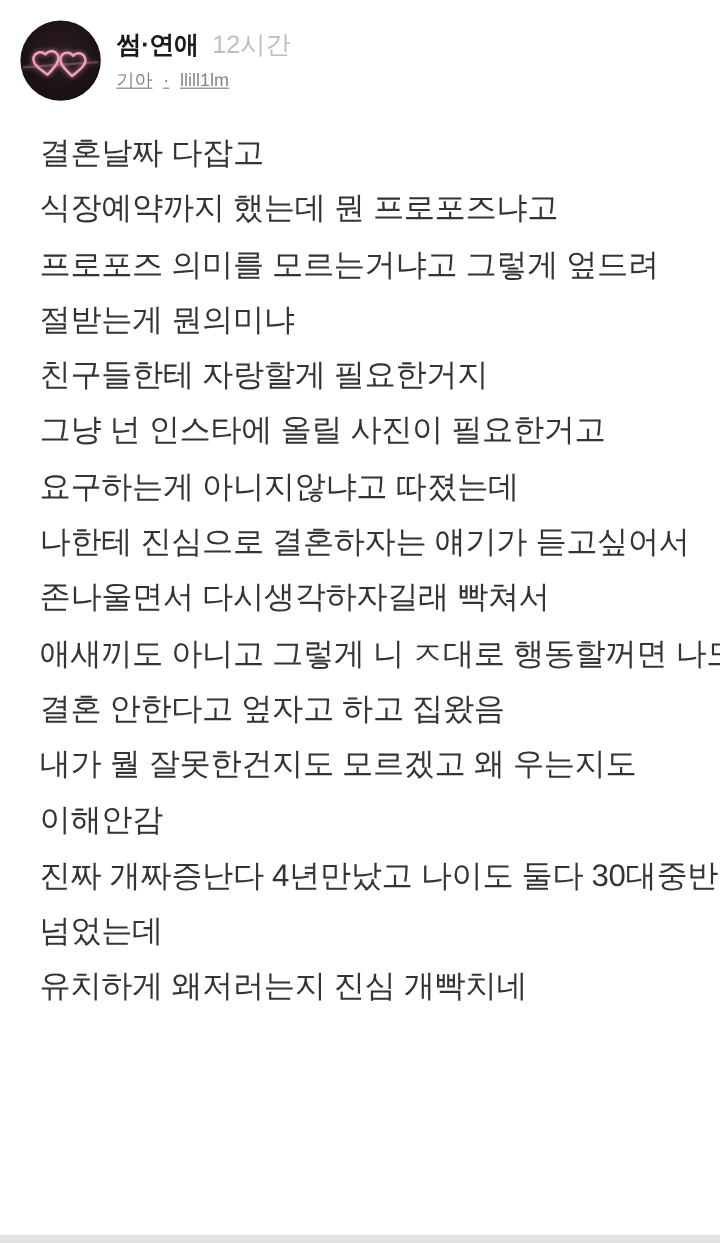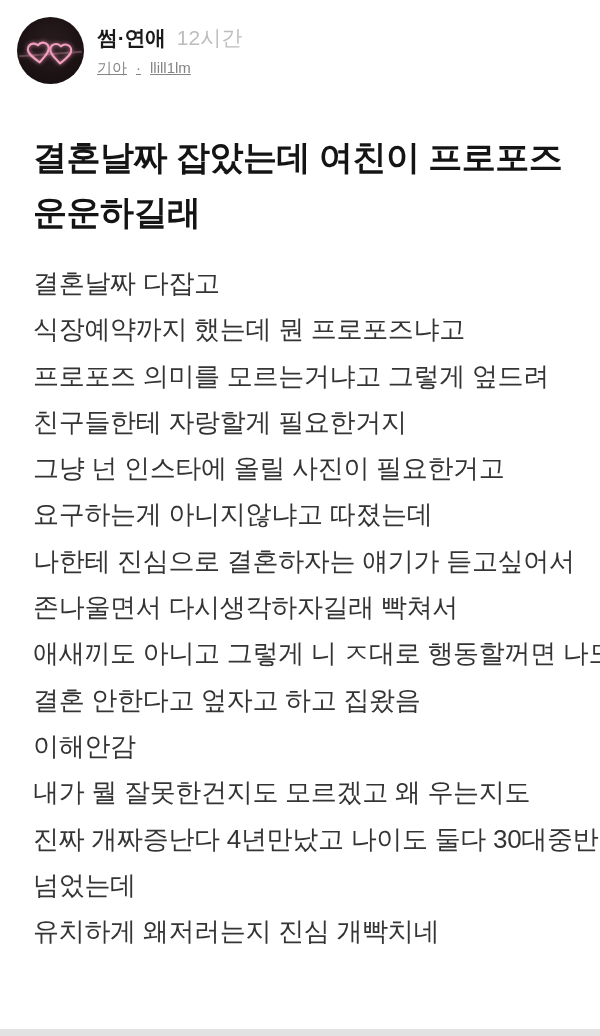--- a/index.html
+++ b/index.html
@@ -128,36 +128,33 @@
     </div>
     <div class="header-row2">
       <span>기아</span>
       <span class="separator-dot">·</span>
       <span>llill1lm</span>
     </div>
   </div>
 </div>
 
 <div class="post-content">
-  <h1 class="post-title" style="margin-bottom:0;">
-    <div class="title-line">결혼날짜 잡았는데 여친이 프로포즈</div>
-    <div class="title-line">운운하길래</div>
-  </h1>
   <div class="post-body">
     <div class="body-line">결혼날짜 다잡고</div>
     <div class="body-line">식장예약까지 했는데 뭔 프로포즈냐고</div>
     <div class="body-line">프로포즈 의미를 모르는거냐고 그렇게 엎드려</div>
+    <div class="body-line">절받는게 뭔의미냐</div>
     <div class="body-line">친구들한테 자랑할게 필요한거지</div>
     <div class="body-line">그냥 넌 인스타에 올릴 사진이 필요한거고</div>
     <div class="body-line">요구하는게 아니지않냐고 따졌는데</div>
     <div class="body-line">나한테 진심으로 결혼하자는 얘기가 듣고싶어서</div>
     <div class="body-line">존나울면서 다시생각하자길래 빡쳐서</div>
     <div class="body-line">애새끼도 아니고 그렇게 니 ㅈ대로 행동할꺼면 나도</div>
     <div class="body-line">결혼 안한다고 엎자고 하고 집왔음</div>
+    <div class="body-line">내가 뭘 잘못한건지도 모르겠고 왜 우는지도</div>
     <div class="body-line">이해안감</div>
-    <div class="body-line">내가 뭘 잘못한건지도 모르겠고 왜 우는지도</div>
     <div class="body-line">진짜 개짜증난다 4년만났고 나이도 둘다 30대중반</div>
     <div class="body-line">넘었는데</div>
     <div class="body-line">유치하게 왜저러는지 진심 개빡치네</div>
   </div>
 </div>
 
 <div class="bottom-divider"></div>
 
 </body></html>

